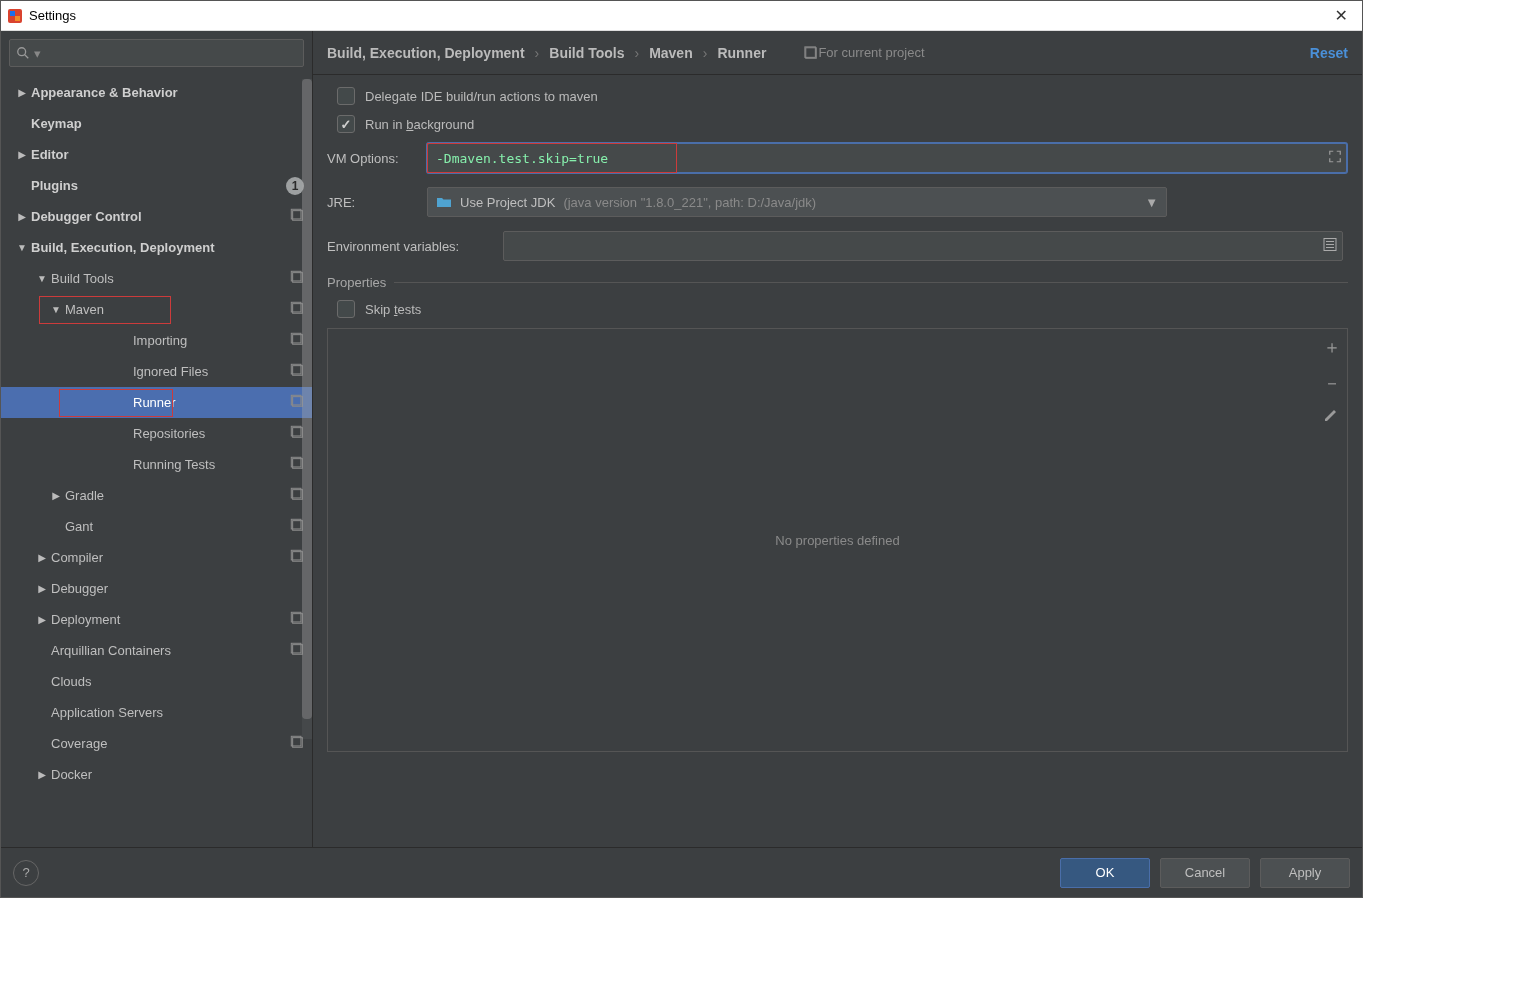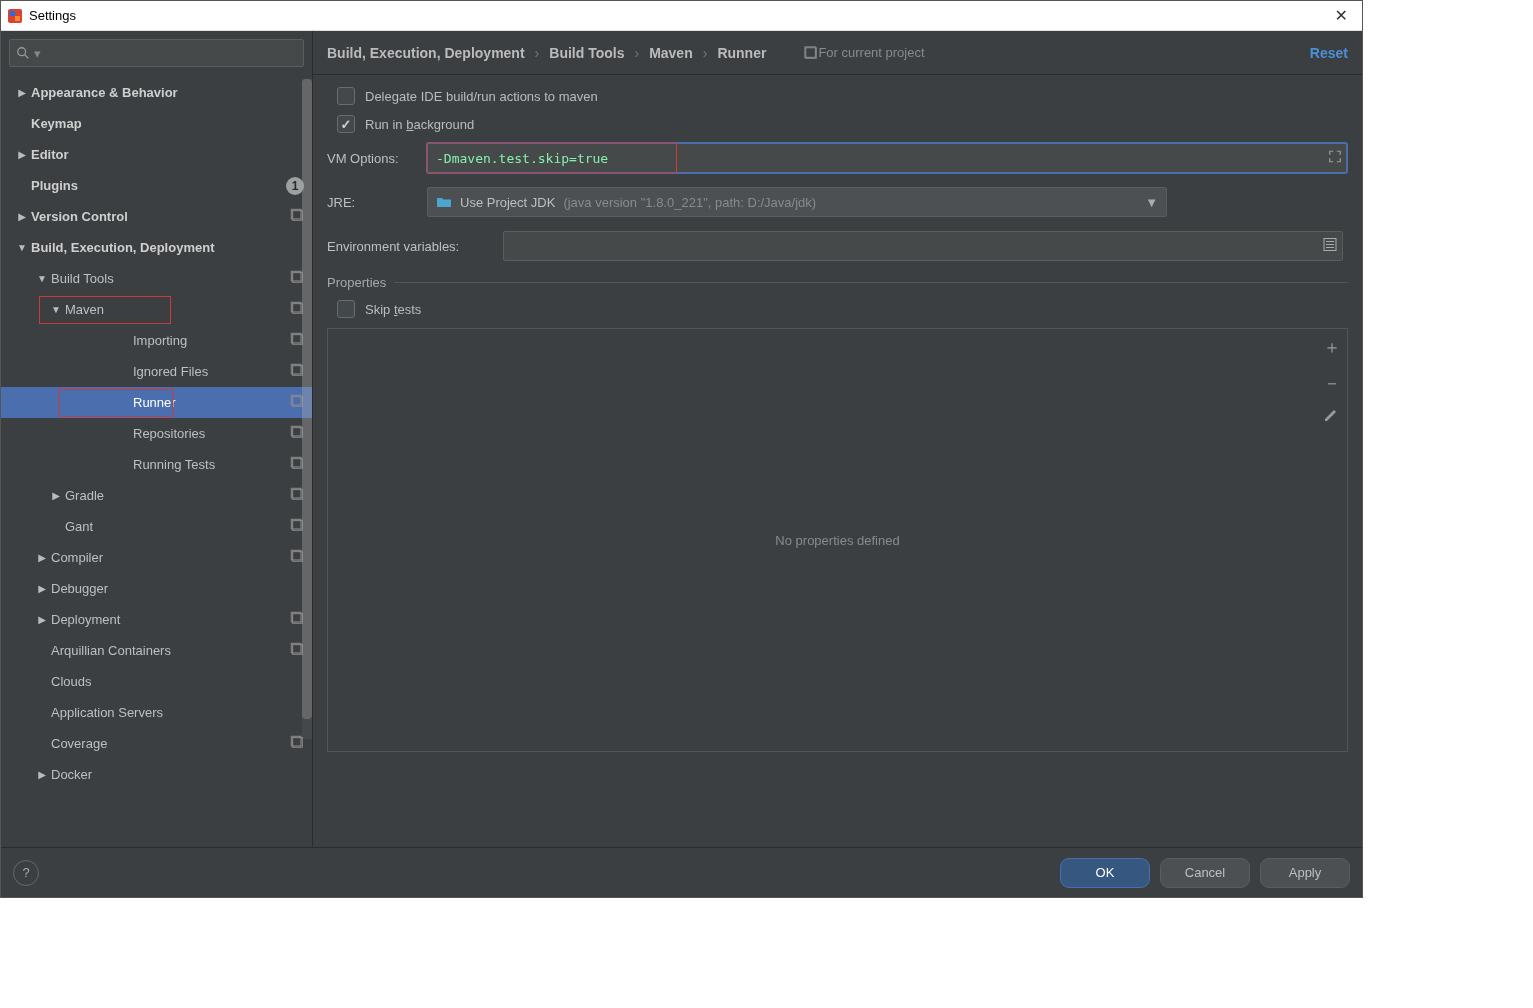--- a/index.html
+++ b/index.html
@@ -308,21 +308,21 @@
   border: 1px solid #666;
   color: #aaa;
   display: inline-flex; align-items: center; justify-content: center;
 }
 .btn {
   height: 30px;
   padding: 0 20px;
   border: 1px solid #5c5c5c;
   background: #4c5052;
   color: #bfbfbf;
-  border-radius: 9px;
+  border-radius: 2px;
   display: inline-flex; align-items: center; justify-content: center;
   min-width: 90px;
   font-size: 13px;
 }
 .btn.primary {
   background: #365880;
   border-color: #4a6ea9;
   color: #fff;
 }
 .spacer { flex: 1 1 auto; }
@@ -373,21 +373,21 @@
         </div>
         <div class="node depth0 bold">
           <span class="arrow" style="font-size: 10px;"></span>
           <span class="label">Plugins</span>
           <span class="trail">
             <span class="badge">1</span>
           </span>
         </div>
         <div class="node depth0 bold">
           <span class="arrow" style="font-size: 10px;">▶</span>
-          <span class="label">Version Control</span>
+          <span class="label">Debugger Control</span>
           <span class="trail">
             <span class="proj-icon"><svg width="14" height="14" viewBox="0 0 16 16">
                 <rect x="3" y="3" width="11" height="11" fill="none" stroke="#8a8a8a" stroke-width="1.2"></rect>
                 <rect x="1.5" y="1.5" width="11" height="11" fill="none" stroke="#8a8a8a" stroke-width="1.2"></rect>
               </svg></span>
           </span>
         </div>
         <div class="node depth0 bold">
           <span class="arrow" style="font-size: 10px;">▼</span>
           <span class="label">Build, Execution, Deployment</span>

